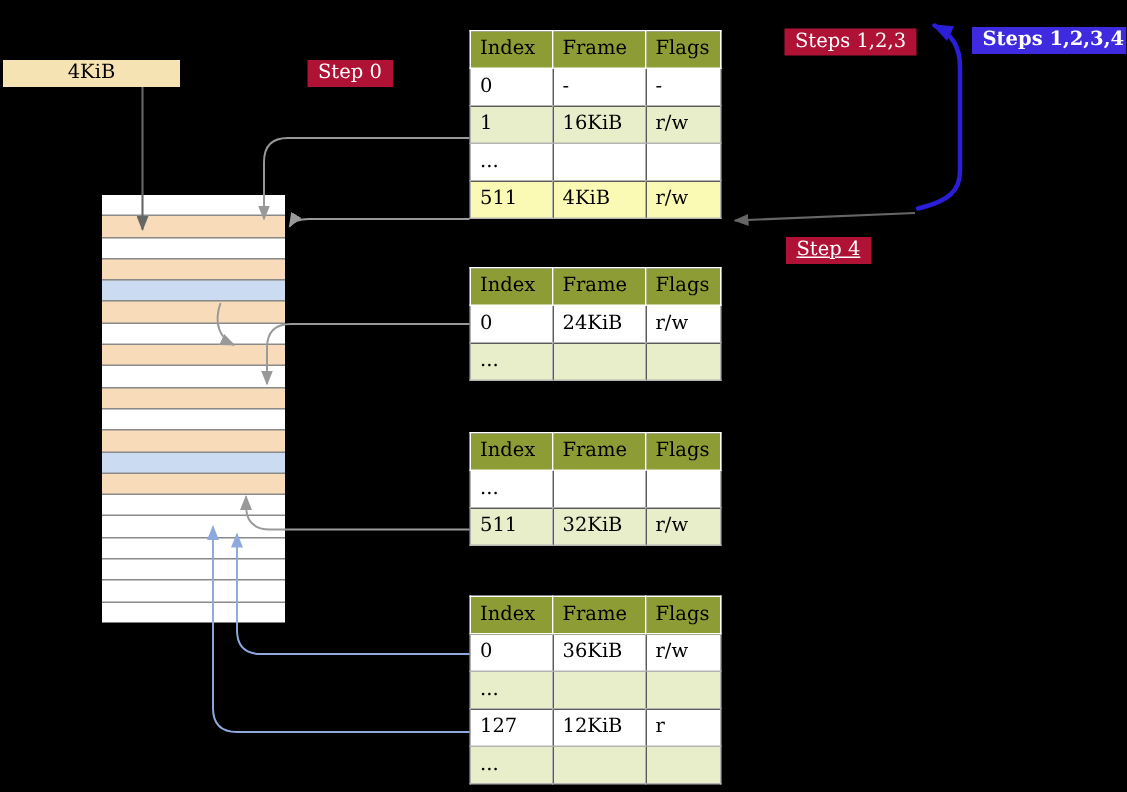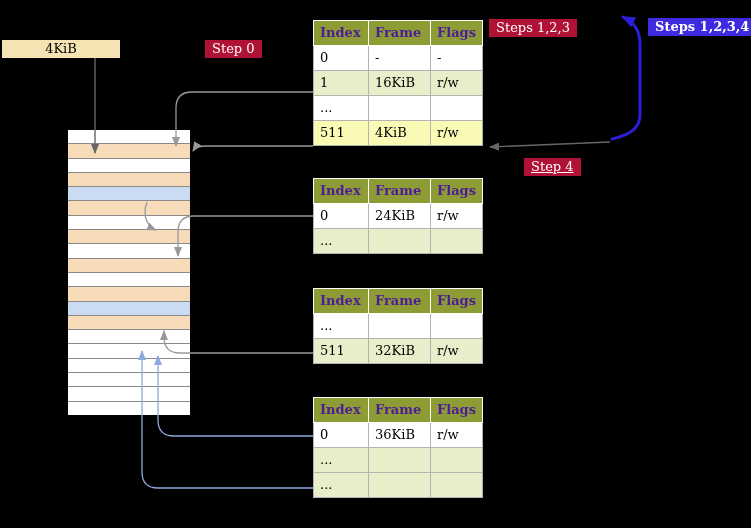--- a/index.html
+++ b/index.html
@@ -11,42 +11,42 @@
   .box-4kib{
     position:absolute;left:2px;top:40px;width:118px;height:18px;
     background:var(--frame_box);color:#000;font-size:13px;line-height:18px;
     text-align:center;
   }
   
   .badge{position:absolute;font-size:13px;line-height:18px;padding:0 7px;color:#fff;white-space:nowrap;}
   .badge-red{background:var(--badge_red);}
   .badge-blue{background:var(--badge_blue);}
   .step0{left:205px;top:40px;}
-  .steps123{left:489px;top:19px;text-align:center;}
+  .steps123{left:523px;top:19px;text-align:center;}
   .steps1234{left:648px;top:18px;font-weight:bold;}
   .step4{left:524px;top:158px;text-decoration:underline;}
   
   .memory-strip{
     position:absolute;left:68px;top:130px;width:122px;height:285px;
     display:flex;flex-direction:column;
   }
   .strip-row{flex:1;border-bottom:1px solid #8a8a8a;box-sizing:border-box;}
   .strip-row:last-child{border-bottom:none;}
   .strip-white{background:#ffffff;}
   .strip-peach{background:var(--strip_peach);}
   .strip-blue{background:var(--strip_blue);}
   
   .pt{position:absolute;}
   .pt-1{left:313px;top:20px;}
   .pt-2{left:313px;top:178px;}
   .pt-3{left:313px;top:288px;}
   .pt-4{left:313px;top:397px;}
   table{border-collapse:collapse;table-layout:fixed;font-size:13px;}
   th{
-    background:var(--header_olive);color:#4c1d95;font-weight:bold;text-align:left;
+    background:var(--header_olive);color:#000000;font-weight:normal;text-align:left;
     padding:4px 6px;border:1px solid #fff;line-height:16px;
   }
   td{
     padding:4px 6px;border:1px solid #b3b3b3;line-height:16px;color:#000;
     overflow:hidden;white-space:nowrap;
   }
   tr.bg-white td{background:#ffffff;}
   tr.bg-alt td{background:var(--row_alt);}
   tr.bg-highlight td{background:var(--row_highlight);}
   
@@ -202,20 +202,25 @@
         <tbody>
           <tr class="bg-white">
             <td>0</td>
             <td>36KiB</td>
             <td>r/w</td>
           </tr>
           <tr class="bg-alt">
             <td>...</td>
             <td></td>
             <td></td>
+          </tr>
+          <tr class="bg-white">
+            <td>127</td>
+            <td>12KiB</td>
+            <td>r</td>
           </tr>
           <tr class="bg-alt">
             <td>...</td>
             <td></td>
             <td></td>
           </tr>
         </tbody>
       </table>
     </div>
 

